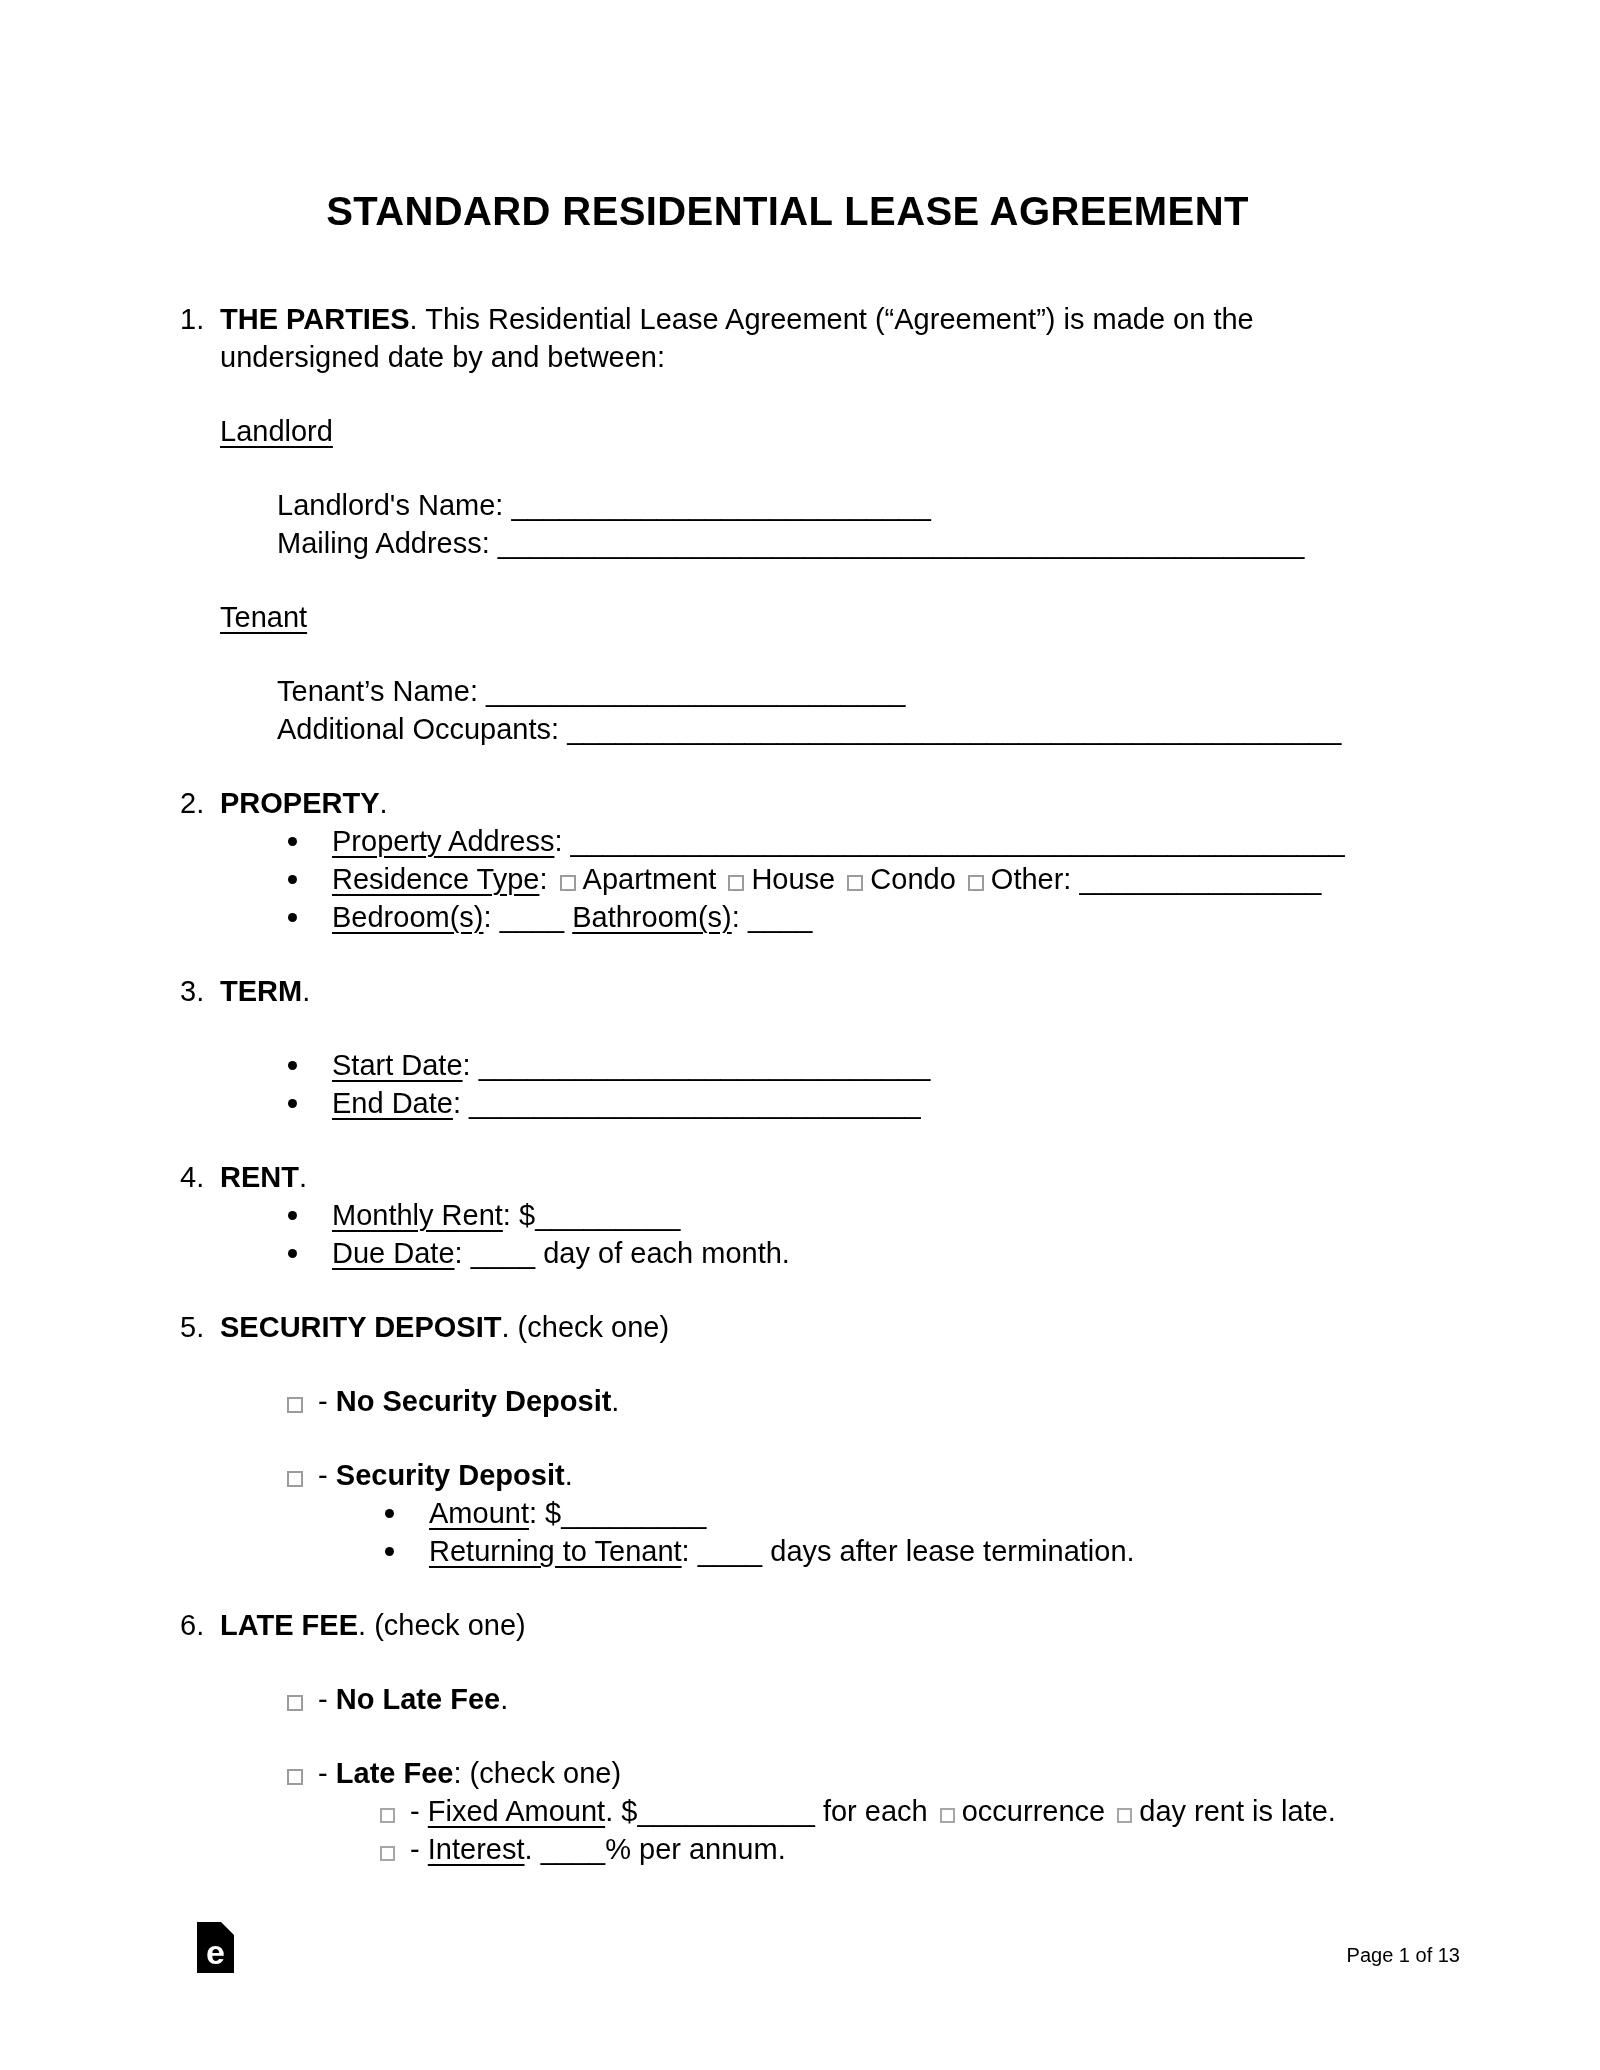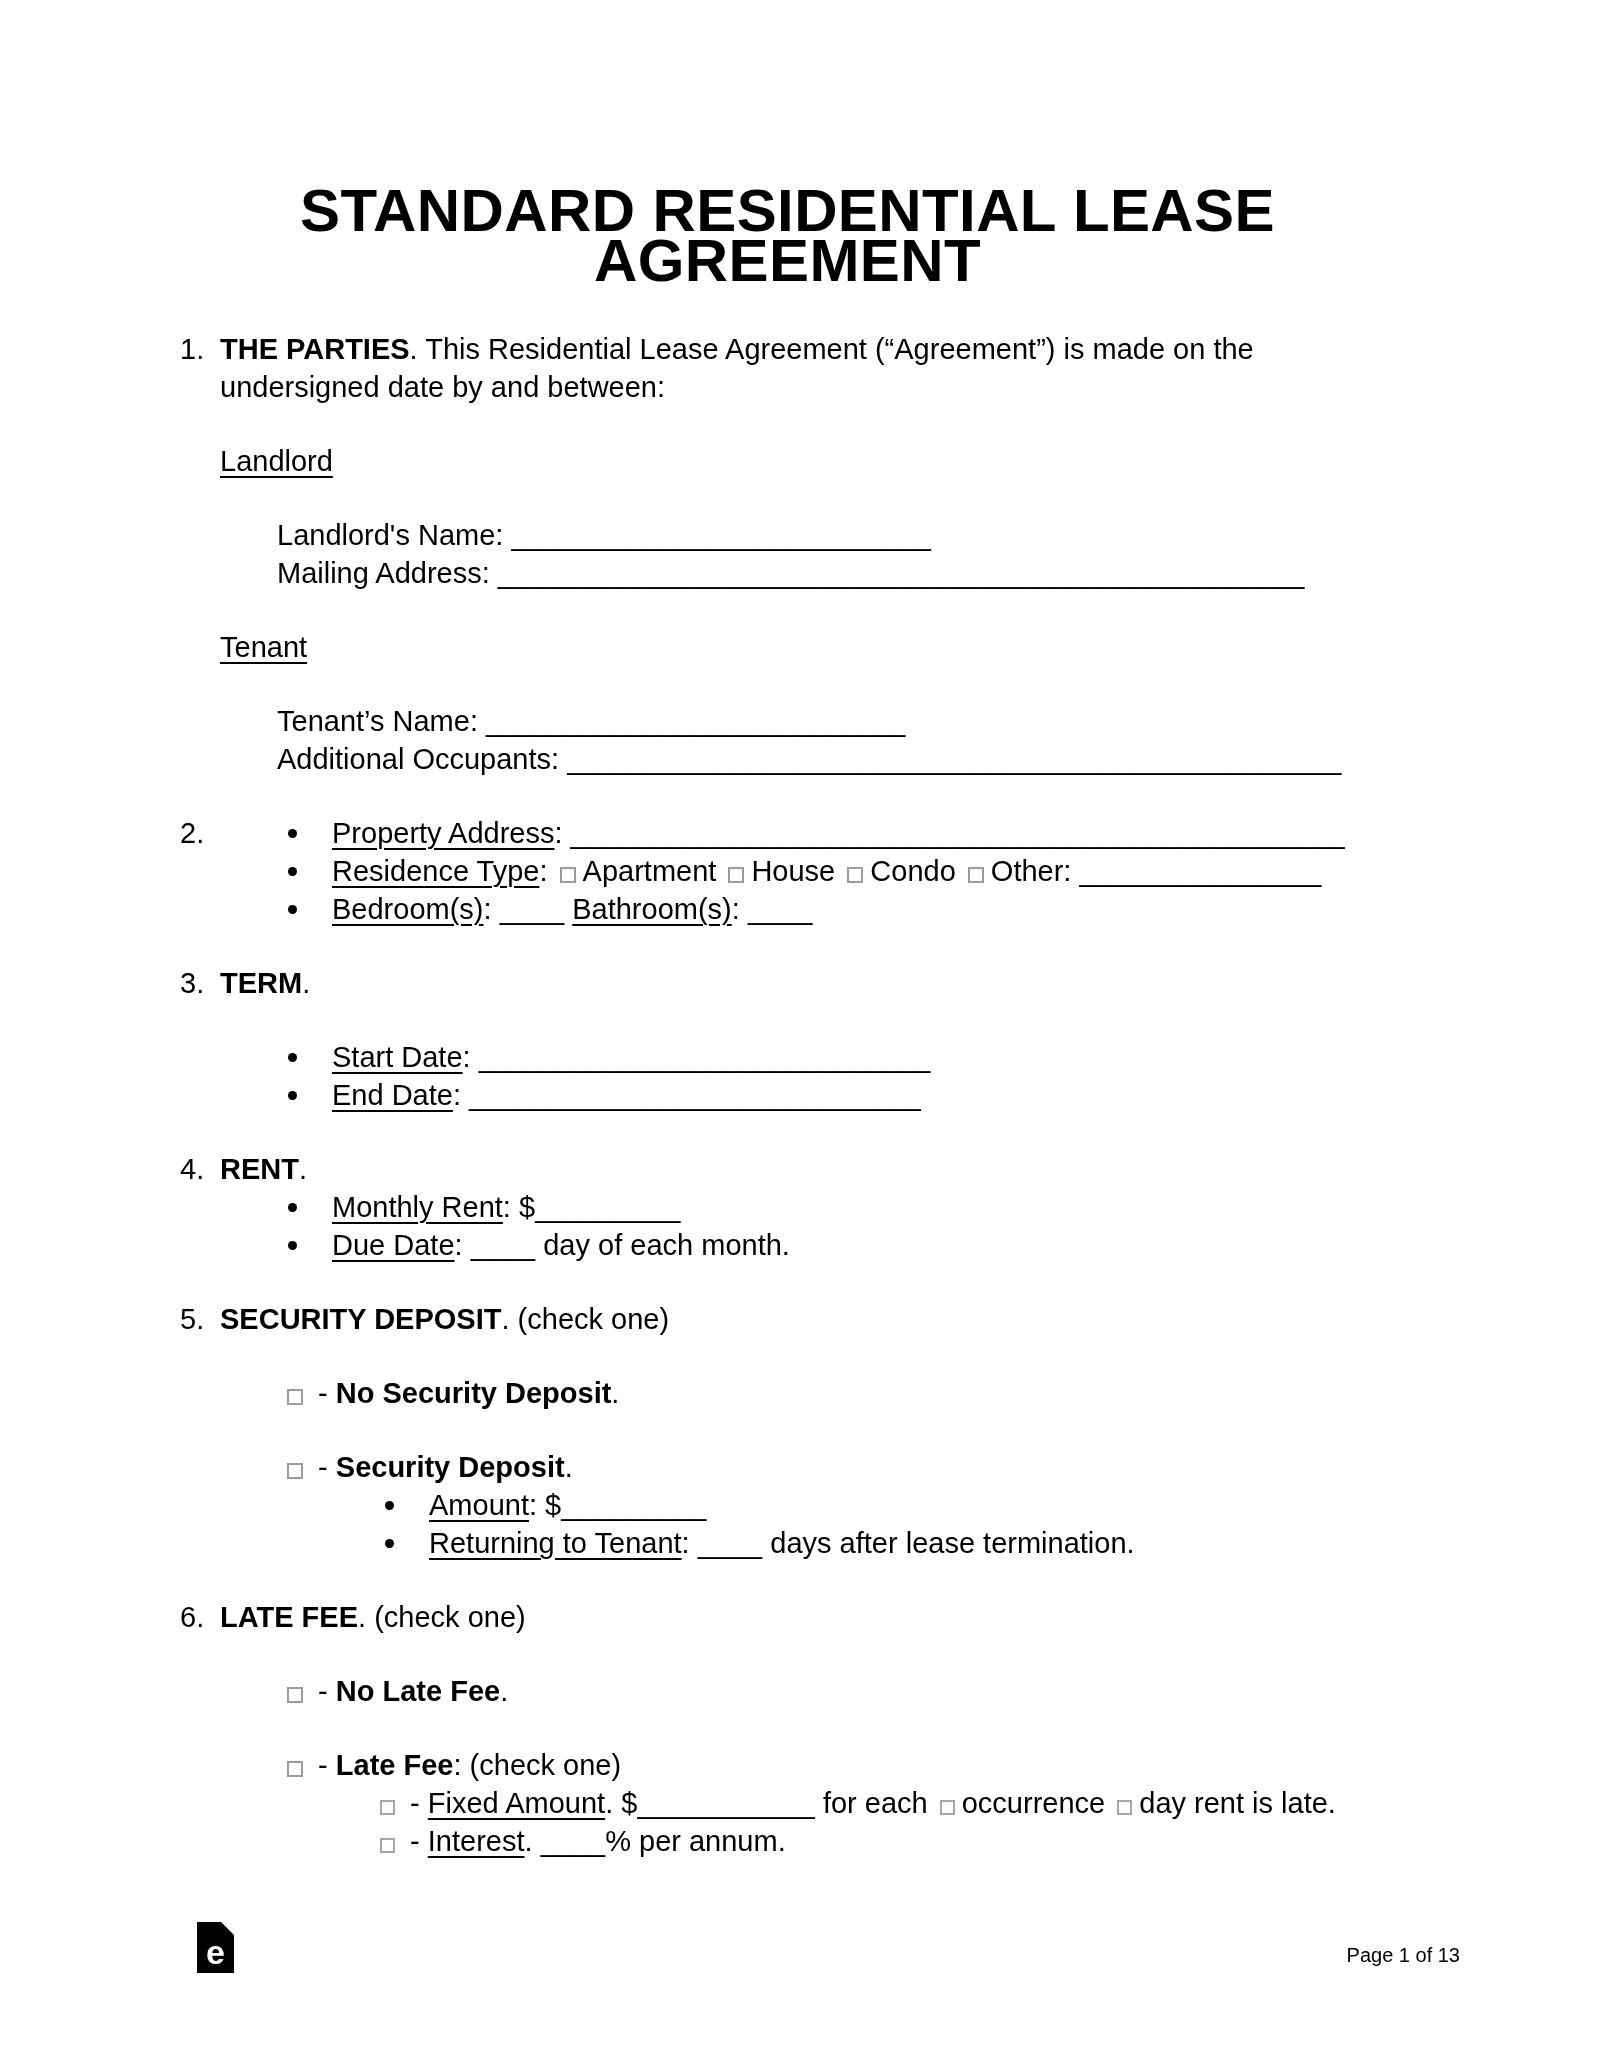--- a/index.html
+++ b/index.html
@@ -1,20 +1,20 @@
 <!DOCTYPE html>
 <html><head>
 <meta charset="utf-8">
 <style>
   *{box-sizing:border-box}
   html,body{margin:0;padding:0;background:#ffffff}
   .page{position:relative;width:1600px;height:2070px;background:#fff;color:#000;
         font-family:"Liberation Sans","DejaVu Sans",sans-serif;font-size:29px;line-height:38px;overflow:hidden}
   .content{position:absolute;left:180px;top:186px;width:1215px}
-  .title{margin:0 0 44px 0;font-weight:700;font-size:60px;line-height:50px;text-align:center;letter-spacing:.4px}
+  .title{margin:0 0 64px 0;font-weight:700;font-size:40px;line-height:50px;text-align:center;letter-spacing:.4px}
   p{margin:0}
   .g{margin-top:36px}
   .sec{display:flex;align-items:flex-start}
   .num{flex:none;width:40px}
   .secbody{flex:1;min-width:0}
   .ind{margin-left:57px}
   u{text-decoration-thickness:2px;text-underline-offset:5px}
   .line{display:flex;align-items:flex-start}
   .bullet{flex:none;width:9px;height:9px;border-radius:50%;background:#000;margin:15px 0 0 68px}
   .l3 .bullet{margin-left:165px}
@@ -71,20 +71,21 @@
             <span>Additional Occupants:</span>
             <span class="blank">________________________________________________</span>
           </div>
         </div>
       </div>
     </div>
 
     <div class="sec g">
       <span class="num">2.</span>
       <div class="secbody">
+        <p><b>PROPERTY</b><span>.</span></p>
 
         <div class="line">
           <span class="bullet"></span>
           <span class="bt">
             <u>Property Address</u><span>:</span>
             <span class="blank">________________________________________________</span>
           </span>
         </div>
 
         <div class="line">

